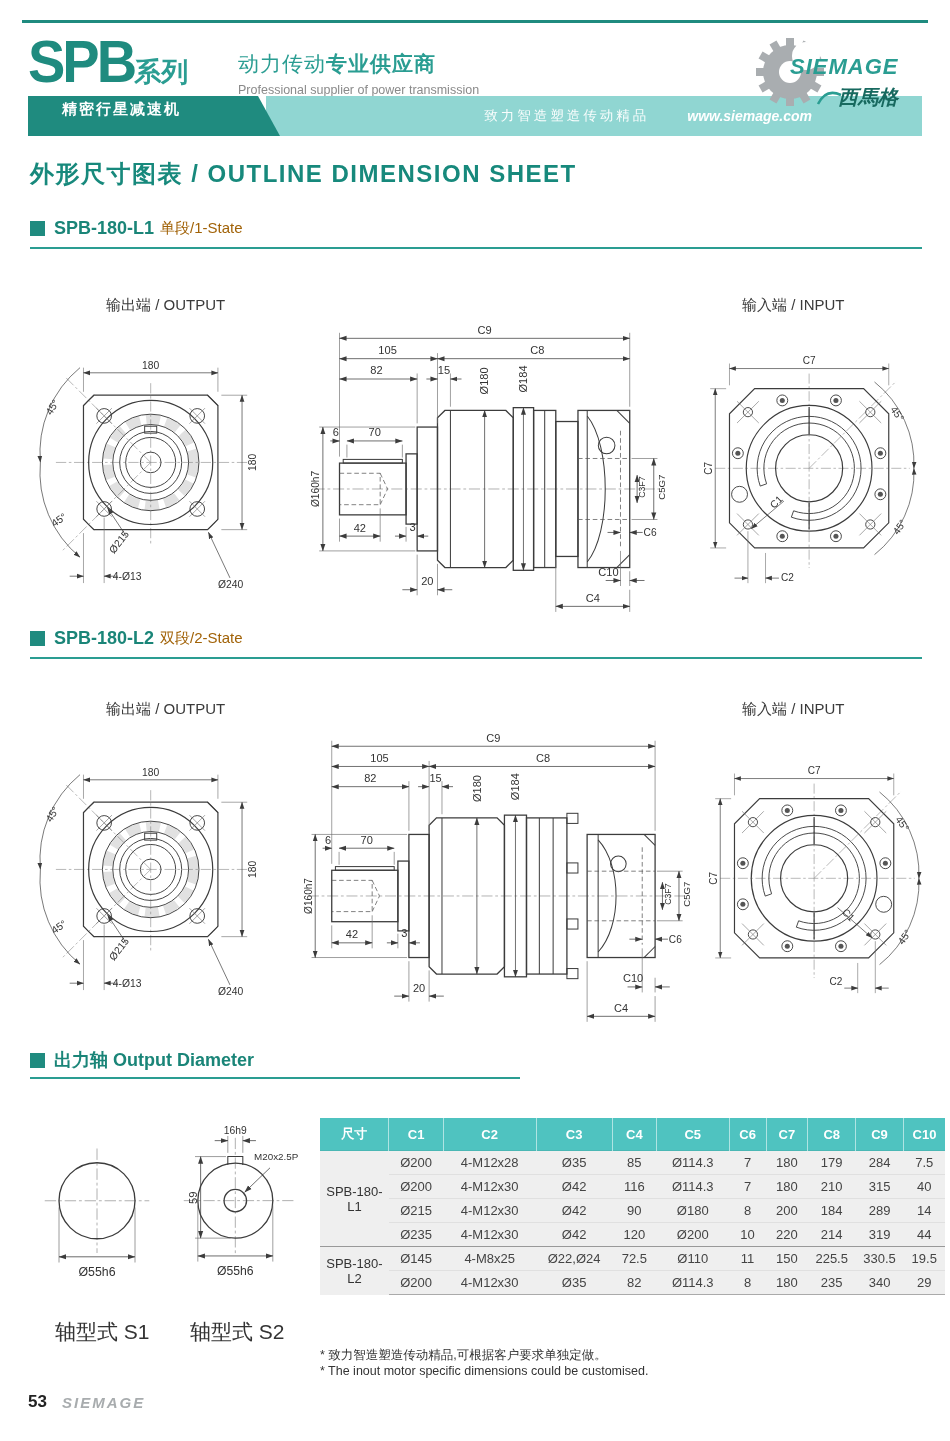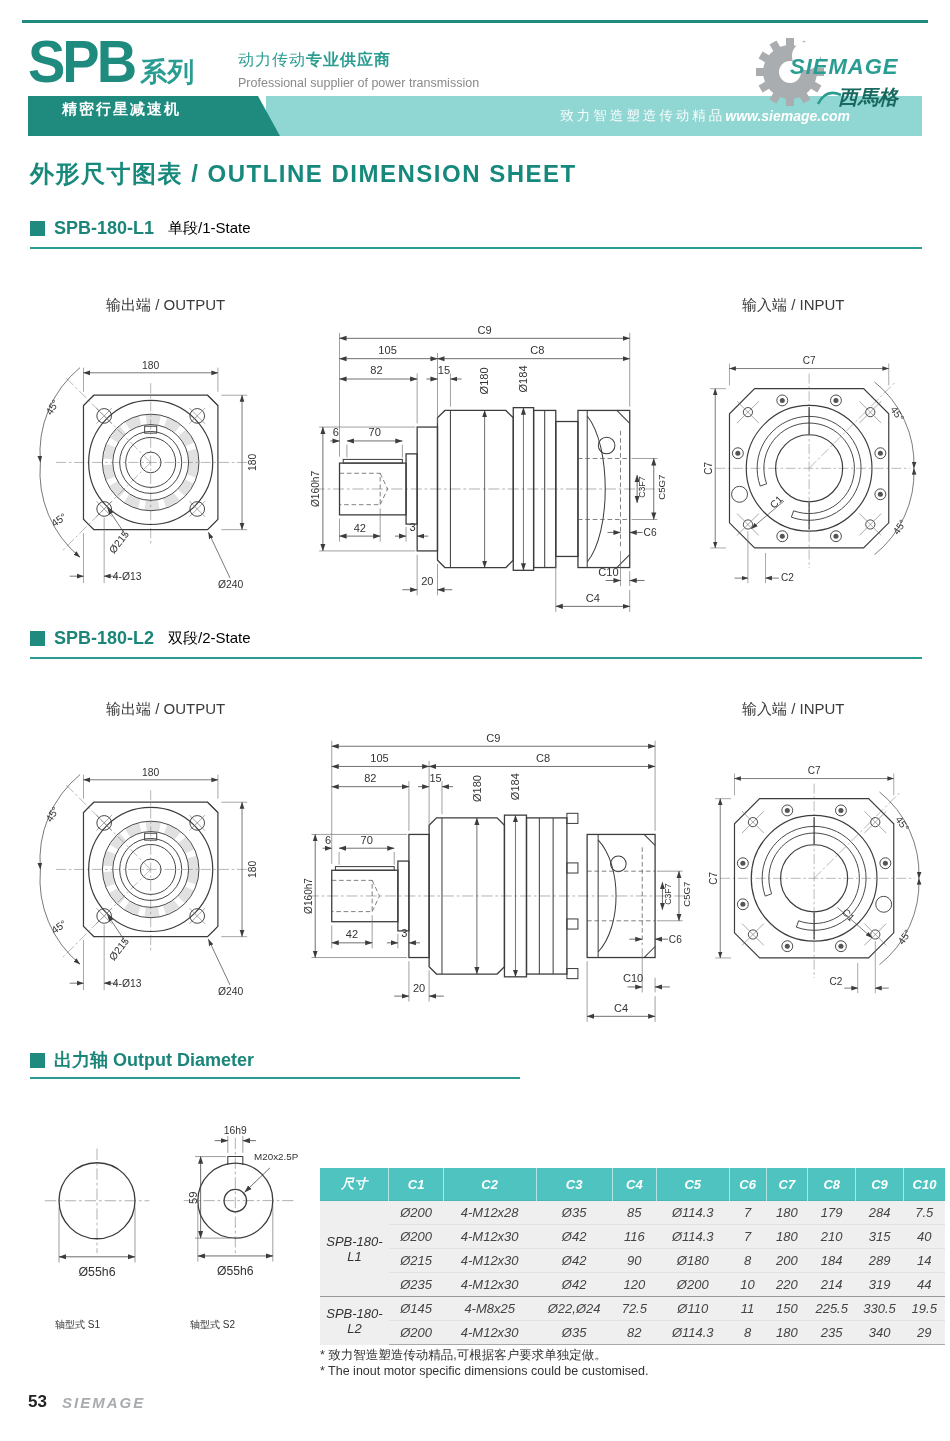--- a/index.html
+++ b/index.html
@@ -3,74 +3,74 @@
 <meta charset="utf-8">
 <style>
   html,body{margin:0;padding:0;background:#fff;}
   body{font-family:"Liberation Sans","DejaVu Sans",sans-serif;color:#333;}
   .page{position:relative;width:950px;height:1441px;background:#fff;overflow:hidden;}
 
   
   .top-rule{position:absolute;left:22px;right:22px;top:20px;height:3px;background:#1f8b7f;}
   .logo-spb{position:absolute;left:28px;top:34px;line-height:1;}
   .logo-spb .big{font-size:56px;font-weight:800;color:#1f8b7f;letter-spacing:-3px;display:inline-block;transform:scaleY(1.05);}
-  .logo-spb .suffix{font-size:27px;color:#2a9d92;font-weight:bold;margin-left:6px;}
+  .logo-spb .suffix{font-size:27px;color:#2a9d92;font-weight:bold;}
   .tagline{position:absolute;left:238px;top:50px;}
-  .tagline .cn{font-size:16px;color:#2a9d92;letter-spacing:1px;}
+  .tagline .cn{font-size:21px;color:#2a9d92;letter-spacing:1px;}
   .tagline .cn b{font-weight:bold;}
   .tagline .en{font-size:12.5px;color:#8a8a8a;margin-top:5px;}
   .bands{position:absolute;left:28px;right:28px;top:96px;height:40px;display:flex;}
   .band-dark{width:252px;background:#1f8b7f;clip-path:polygon(0 0,calc(100% - 22px) 0,100% 100%,0 100%);
              color:#fff;font-size:15px;font-weight:bold;letter-spacing:2px;line-height:25px;padding-left:34px;box-sizing:border-box;}
   .band-light{flex:1;background:#90d6d2;margin-left:-14px;display:flex;align-items:center;justify-content:flex-end;
-              padding-right:72px;}
+              padding-right:110px;gap:38px;}
   .band-light .slogan{font-size:13.5px;letter-spacing:3px;color:rgba(255,255,255,.95);}
   .band-light .site{font-size:14px;font-weight:bold;font-style:italic;color:#fff;}
   .brand-logo{position:absolute;right:18px;top:28px;width:178px;height:95px;}
   .brand-logo .gear{position:absolute;left:0;top:0;}
   .brand-logo .brand{position:absolute;left:36px;top:26px;font-size:22px;font-weight:800;font-style:italic;color:#2a9d92;letter-spacing:1px;}
   .brand-logo .brand-cn{position:absolute;left:84px;top:56px;font-size:20px;font-weight:bold;font-style:italic;
                         color:#17695f;font-family:"DejaVu Serif","Liberation Serif",serif;}
   .brand-logo .swoosh{position:absolute;left:62px;top:58px;}
 
   
   .page-title{position:absolute;left:30px;top:158px;font-size:24px;font-weight:bold;color:#17897c;letter-spacing:1.5px;}
   .sec-head{position:absolute;left:30px;display:flex;align-items:center;}
   .sec-head .sq{width:15px;height:15px;background:#1f8b7f;margin-right:9px;}
   .sec-head .model{font-size:18px;font-weight:bold;color:#1a8578;}
-  .sec-head .stage{font-size:15px;color:#000000;margin-left:14px;}
+  .sec-head .stage{font-size:15px;color:#a16207;margin-left:6px;}
   .sec-rule{position:absolute;left:30px;right:28px;height:2px;background:#2a9d92;}
   .caption{position:absolute;font-size:15px;color:#3a3a3a;}
 
   
   svg text{fill:#333;font-size:12px;font-family:"Liberation Sans","DejaVu Sans",sans-serif;text-anchor:middle;}
   .out{stroke:#3c3c3c;stroke-width:1.4;fill:none;}
   .out2{stroke:#3c3c3c;stroke-width:1.1;fill:none;}
   .dim{stroke:#3c3c3c;stroke-width:.8;fill:none;}
   .thin{stroke:#6b6b6b;stroke-width:.7;fill:none;}
   .cl{stroke:#888;stroke-width:.7;fill:none;stroke-dasharray:12 3 3 3;}
   .hid{stroke:#555;stroke-width:.8;fill:none;stroke-dasharray:5 3;}
   .segring{stroke:#777;stroke-width:10.5;fill:none;opacity:.22;stroke-dasharray:16 7;}
   .holefill{fill:#555;}
 
   
-  .dim-table{position:absolute;left:320px;top:1168px;width:625px;border-collapse:collapse;font-size:13px;font-style:italic;}
+  .dim-table{position:absolute;left:320px;top:1118px;width:625px;border-collapse:collapse;font-size:13px;}
   .dim-table th{background:#4fc3c0;color:#fff;font-weight:bold;padding:7px 3px;border-right:1px solid rgba(255,255,255,.55);}
   .dim-table th:last-child{border-right:none;}
   .dim-table td{background:#efefef;color:#444;text-align:center;padding:4px 2px;border-top:1px solid rgba(0,0,0,.06);}
   .dim-table tr.group-start td{border-top:1.5px solid #999;}
   .dim-table tr:last-child td{border-bottom:1px solid #aaa;}
   .dim-table td.model-cell{font-size:13px;color:#333;}
   .notes{position:absolute;left:320px;font-size:12.5px;color:#333;}
 
   
   .footer-page{position:absolute;left:28px;top:1392px;font-size:17px;font-weight:bold;color:#222;}
   .footer-brand{position:absolute;left:62px;top:1394px;font-size:15px;font-weight:800;font-style:italic;
                 color:#a8acae;letter-spacing:2px;}
-  .shaft-label{position:absolute;font-size:10px;color:#333;}
+  .shaft-label{position:absolute;font-size:21px;color:#333;}
 </style>
 </head>
 <body>
 
 <svg width="0" height="0" style="position:absolute" aria-hidden="true">
   <defs>
     <marker id="arr" viewBox="0 0 10 10" refX="9.5" refY="5" markerWidth="10" markerHeight="10" orient="auto-start-reverse">
       <path d="M0,1.6 L10,5 L0,8.4 z" fill="#3c3c3c"></path>
     </marker>
   </defs>

